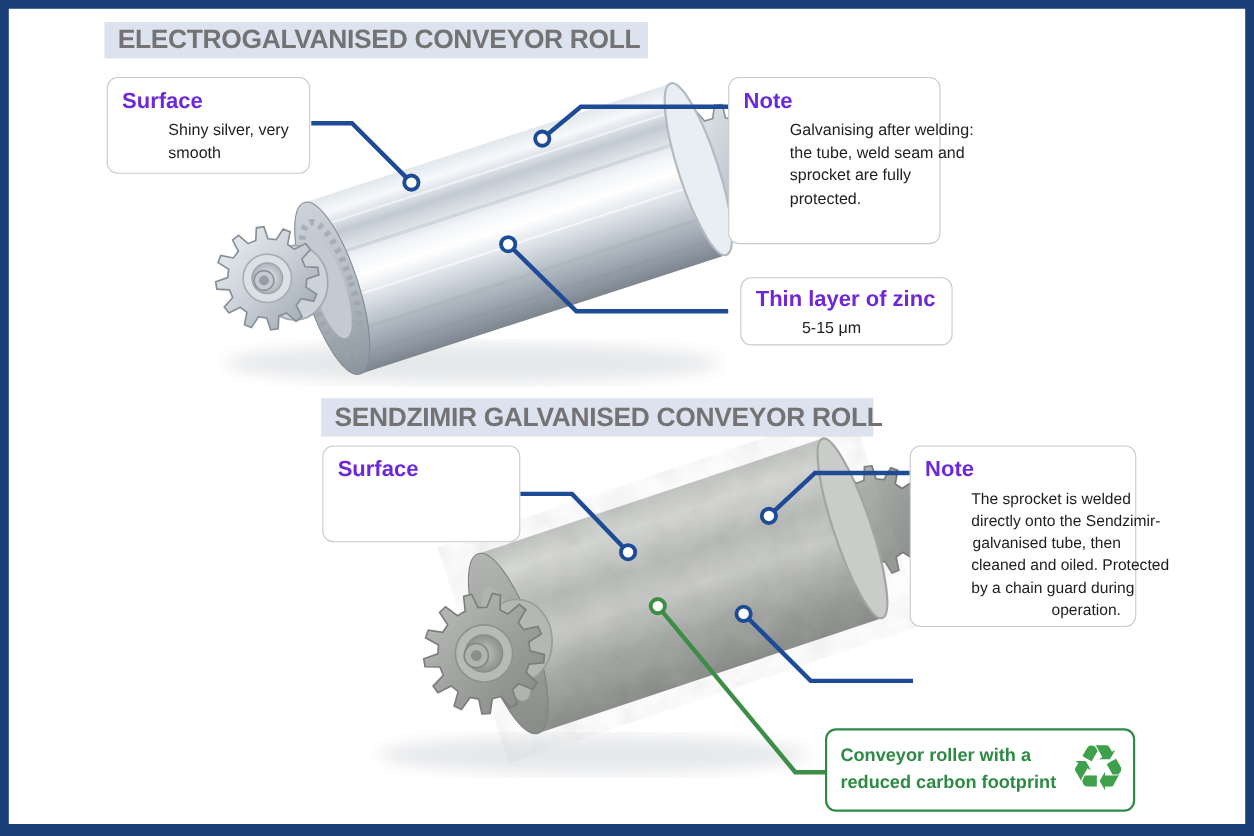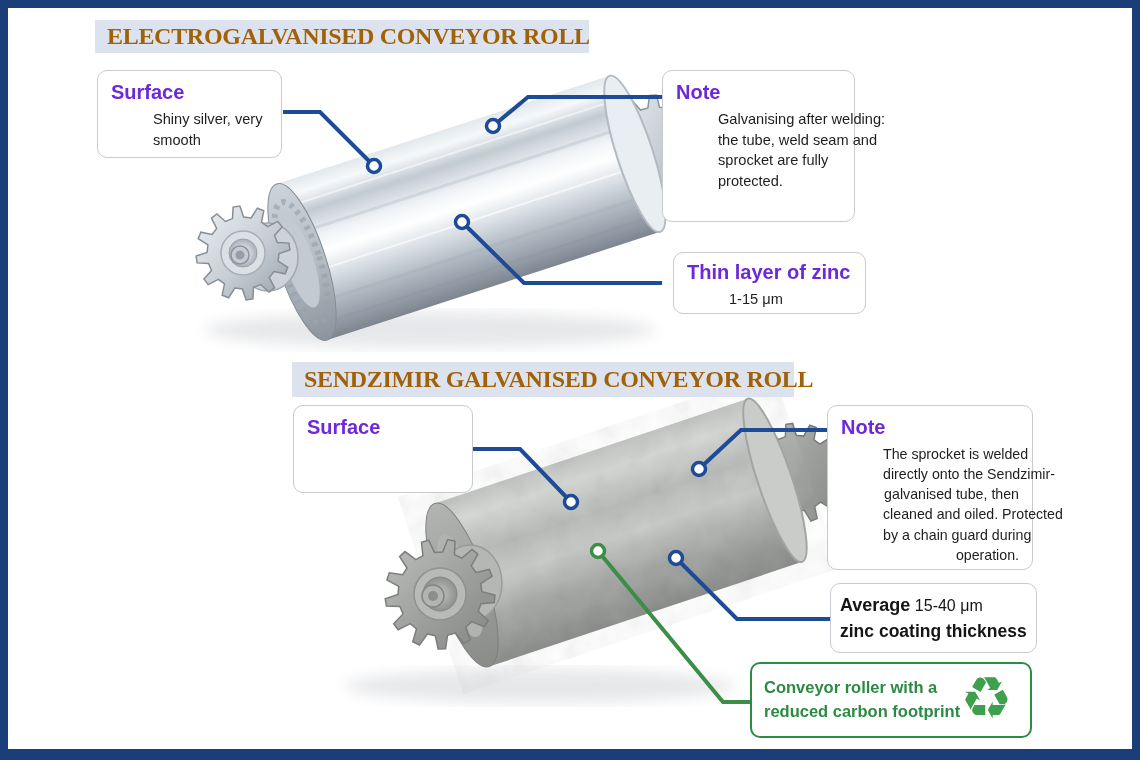--- a/index.html
+++ b/index.html
@@ -1,29 +1,29 @@
 <!DOCTYPE html>
 <html><head>
 <meta charset="utf-8">
 <style>
   html,body{margin:0;padding:0;background:#ffffff;font-family:"Liberation Sans",sans-serif;}
   .canvas{position:relative;width:1140px;height:760px;background:#ffffff;overflow:hidden;}
   .frame{position:absolute;inset:0;border:8px solid #1a3e78;border-bottom-width:11px;z-index:30;pointer-events:none;}
   .layer{position:absolute;left:0;top:0;z-index:2;}
-  .title-bar{position:absolute;z-index:6;background:#dce3ef;color:#a16207;font-weight:700;
-    font-size:24px;letter-spacing:-0.3px;display:flex;align-items:center;padding:0 12px;white-space:nowrap;font-family:Liberation Serif, serif;}
+  .title-bar{position:absolute;z-index:6;background:#dce3ef;color:#737373;font-weight:700;
+    font-size:24px;letter-spacing:-0.3px;display:flex;align-items:center;padding:0 12px;white-space:nowrap;}
   .callout{position:absolute;z-index:7;background:#ffffff;border:1.6px solid #c7cacf;border-radius:10px;
     padding:9px 13px;box-sizing:border-box;}
   .callout-title{font-size:20px;font-weight:700;color:#6d28d9;margin:0 0 4px 0;line-height:1.25;}
   .callout-body{font-size:14.6px;color:#1e1e1e;line-height:1.42;white-space:pre;margin-left:42px;}
   .avg-line1{font-size:16px;color:#151515;white-space:nowrap;line-height:1.5;}
   .avg-line1 b{font-size:18px;}
   .avg-line2{font-size:17.5px;font-weight:700;color:#151515;white-space:nowrap;line-height:1.4;}
   .eco-box{position:absolute;z-index:7;background:#ffffff;border:2.5px solid #2e8b47;border-radius:10px;
-    padding:8px 12px;box-sizing:border-box;display:flex;align-items:center;gap:0;}
+    padding:8px 12px;box-sizing:border-box;display:flex;align-items:center;gap:12px;}
   .eco-text{color:#2c8a44;font-weight:700;font-size:16.5px;line-height:1.45;white-space:pre;}
   .eco-icon{font-family:"DejaVu Sans",sans-serif;font-size:58px;color:#3fa04b;line-height:1;
     transform:translateY(-2px);}
 </style>
 </head>
 <body>
 
 <div class="canvas">
 
   <svg class="layer" width="1140" height="760" viewBox="0 0 1140 760" style="z-index:2;">
@@ -159,43 +159,39 @@
   <div class="callout" style="left:662px;top:70px;width:193px;height:152px;">
     <div class="callout-title">Note</div>
     <div class="callout-body">Galvanising after welding:
 the tube, weld seam and
 sprocket are fully
 protected.</div>
   </div>
 
   <div class="callout" style="left:673px;top:252px;width:193px;height:62px;padding-top:7px;">
     <div class="callout-title">Thin layer of zinc</div>
-    <div class="callout-body">1-15 μm</div>
+    <div class="callout-body">5-15 μm</div>
   </div>
 
   <div class="title-bar" style="left:292px;top:362px;width:478px;height:35px;">SENDZIMIR GALVANISED CONVEYOR ROLL</div>
 
   <div class="callout" style="left:293px;top:405px;width:180px;height:88px;">
     <div class="callout-title">Surface</div>
   </div>
 
   <div class="callout" style="left:827px;top:405px;width:206px;height:165px;">
     <div class="callout-title">Note</div>
     <div class="callout-body" style="font-size:14.2px;text-align:right;">The sprocket is welded
 directly onto the Sendzimir-
 galvanised tube, then
 cleaned and oiled. Protected
 by a chain guard during
 operation.</div>
   </div>
 
-  <div class="callout" style="left:830px;top:583px;width:207px;height:70px;padding:8px 9px;">
-    <div class="avg-line1"><b>Average</b> <span>15-40 μm</span></div>
-    <div class="avg-line2">zinc coating thickness</div>
-  </div>
 
   <div class="eco-box" style="left:750px;top:662px;width:282px;height:76px;">
     <div class="eco-text">Conveyor roller with a
 reduced carbon footprint</div>
     <div class="eco-icon">♻</div>
   </div>
 
   <div class="frame"></div>
 </div>
 

